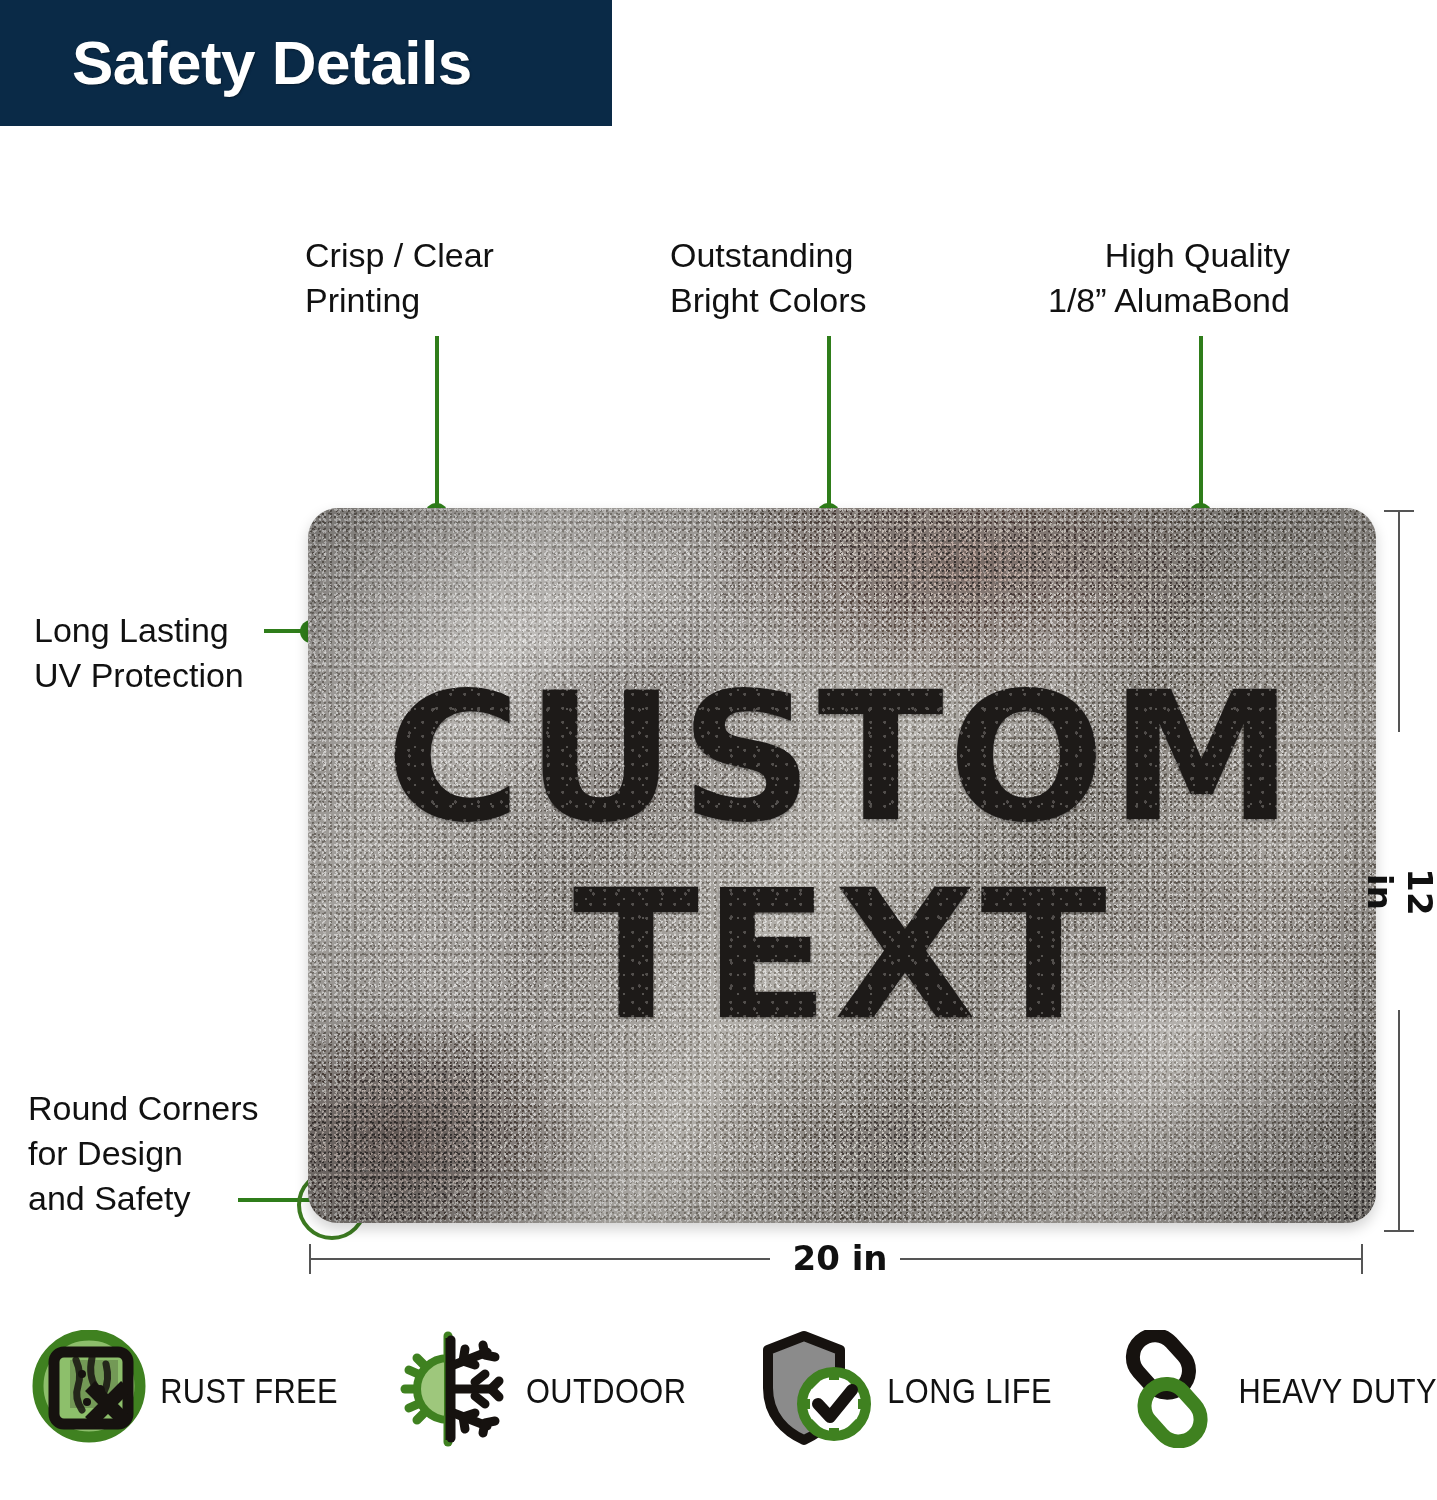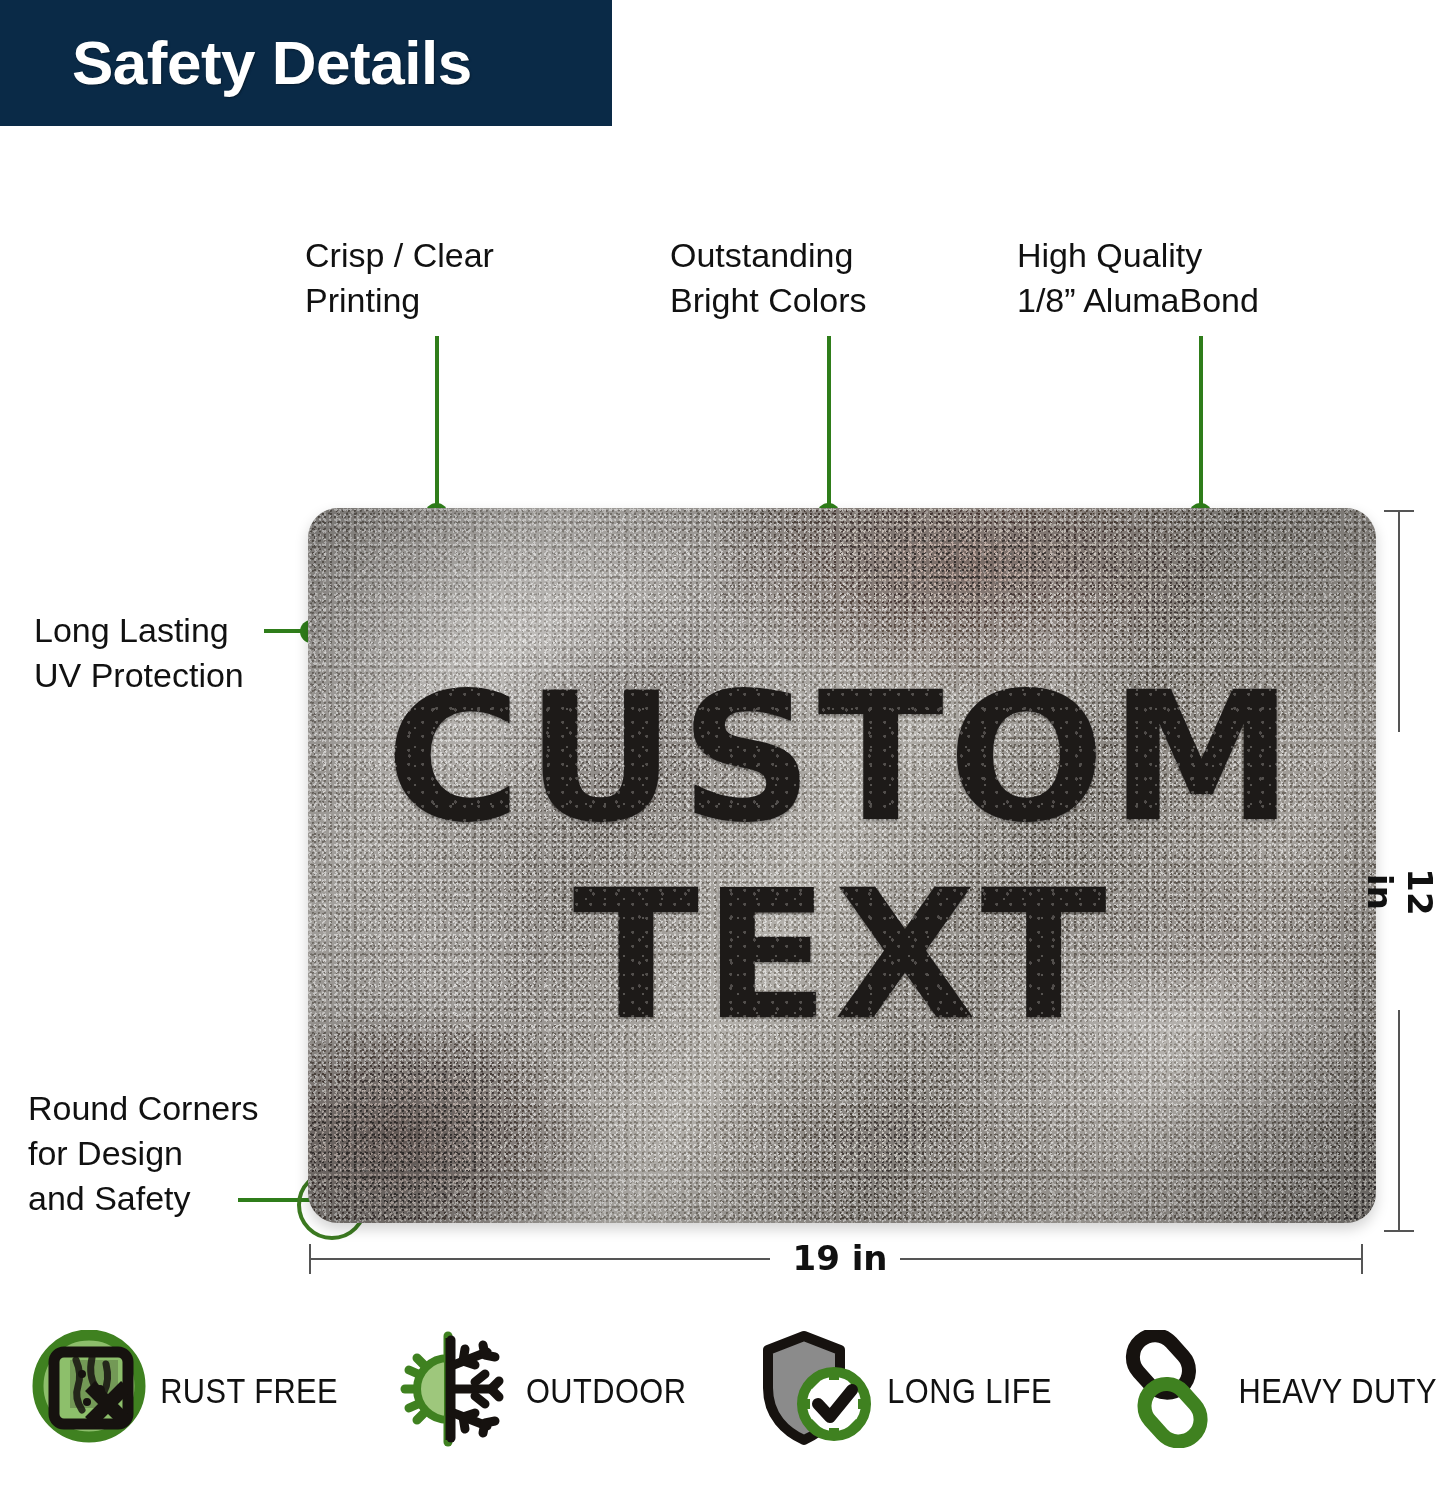--- a/index.html
+++ b/index.html
@@ -19,21 +19,21 @@
   .banner-title{
     color:#ffffff;font-size:62px;font-weight:bold;letter-spacing:-0.5px;
     padding-left:72px;line-height:1;
     text-shadow:1px 1px 2px rgba(0,0,0,.35);
   }
 
   
   .callout{position:absolute;font-size:34px;line-height:1.33;color:#111;white-space:pre-line;}
   .c-crisp   {left:305px;top:233px;}
   .c-bright  {left:670px;top:233px;}
-  .c-alumabond{left:1017px;top:233px;}
+  .c-alumabond{left:1048px;top:233px;text-align:right;}
   .c-uv      {left:34px;top:608px;}
   .c-round   {left:28px;top:1086px;}
 
   
   .lead-v{position:absolute;width:4px;background:#2f7d1a;}
   .lead-h{position:absolute;height:4px;background:#2f7d1a;}
   .dot{position:absolute;width:23px;height:23px;border-radius:50%;background:#2f7d1a;}
   .ring{position:absolute;width:62px;height:62px;border-radius:50%;border:4px solid #3c7a21;background:transparent;}
 
   
@@ -167,21 +167,21 @@
   <div class="dim-line" style="left:1398px;top:510px;width:2px;height:222px;"></div>
   <div class="dim-line" style="left:1398px;top:1010px;width:2px;height:222px;"></div>
   <div class="dim-line" style="left:1384px;top:510px;width:30px;height:2px;"></div>
   <div class="dim-line" style="left:1384px;top:1230px;width:30px;height:2px;"></div>
   <div class="dim-label dim-label-v" style="left:1360px;top:852px;width:80px;text-align:center;">12 in</div>
 
   <div class="dim-line" style="left:310px;top:1258px;width:460px;height:2px;"></div>
   <div class="dim-line" style="left:900px;top:1258px;width:463px;height:2px;"></div>
   <div class="dim-line" style="left:309px;top:1244px;width:2px;height:30px;"></div>
   <div class="dim-line" style="left:1361px;top:1244px;width:2px;height:30px;"></div>
-  <div class="dim-label" style="left:790px;top:1238px;width:100px;text-align:center;">19 in</div>
+  <div class="dim-label" style="left:790px;top:1238px;width:100px;text-align:center;">20 in</div>
 
   <div class="features">
 
     <div class="feature">
       <div class="feature-icon">
         <svg width="118" height="118" viewBox="0 0 118 118">
           <circle cx="59" cy="56" r="51" fill="#8dbf6b"></circle>
           <circle cx="59" cy="56" r="51" fill="none" stroke="#3f8120" stroke-width="11"></circle>
           <path d="M34 22 h54 a10 10 0 0 1 10 10 v52 a10 10 0 0 1 -10 10 h-54 a10 10 0 0 1 -10 -10 v-52 a10 10 0 0 1 10 -10 z" fill="none" stroke="#16120f" stroke-width="11"></path>
           <path d="M40 30 h48 v48 h-48 z" fill="#16120f" opacity=".22"></path>

